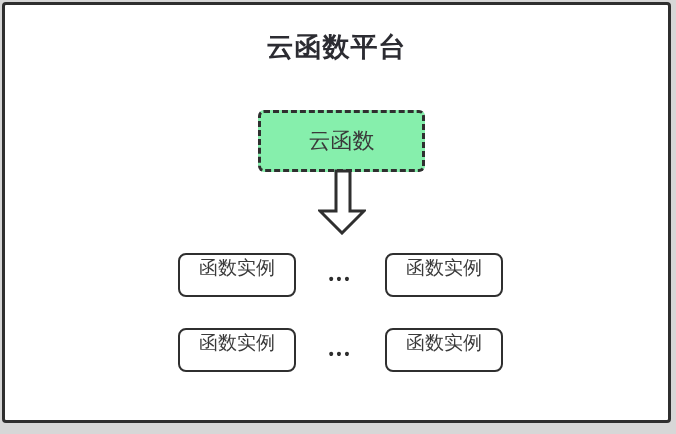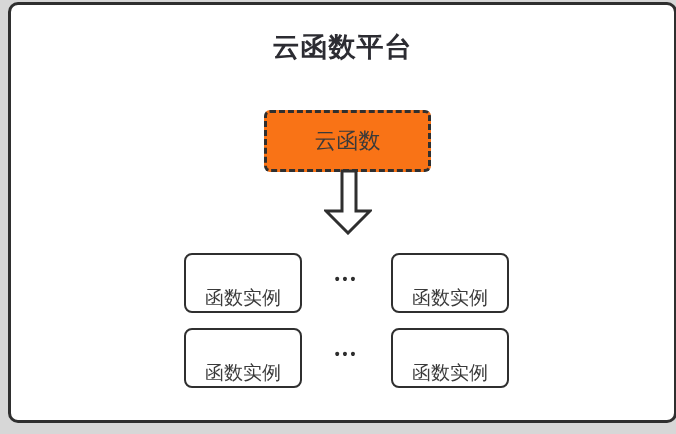--- a/index.html
+++ b/index.html
@@ -12,28 +12,28 @@
   }
   #screen {
     position: relative;
     width: 676px;
     height: 434px;
     background: #d7d7d7;
     overflow: hidden;
   }
   .card {
     position: absolute;
-    left: 8px;
+    left: 2px;
     top: 2px;
     width: 669px;
     height: 421px;
     box-sizing: border-box;
     background: #ffffff;
     border: 3px solid #2f2f2f;
-    border-radius: 10px;
+    border-radius: 4px;
   }
   .diagram-title {
     position: absolute;
     left: 0;
     top: 24px;
     width: 100%;
     text-align: center;
     font-size: 27px;
     font-weight: 700;
     letter-spacing: 1px;
@@ -46,38 +46,38 @@
     width: 167px;
     height: 62px;
     box-sizing: border-box;
     border: 3px dashed #2f2f2f;
     border-radius: 6px;
     display: flex;
     align-items: center;
     justify-content: center;
     font-size: 22px;
     color: #3a3a3a;
-    background: #f97316;
+    background: #86efac;
   }
   .down-arrow {
     position: absolute;
     left: 313px;
     top: 164px;
     width: 48px;
     height: 66px;
   }
   .instance-box {
     position: absolute;
     width: 118px;
-    height: 60px;
+    height: 44px;
     box-sizing: border-box;
     border: 2.5px solid #2f2f2f;
     border-radius: 8px;
     display: flex;
-    align-items: flex-end;
+    align-items: flex-start;
     justify-content: center;
     font-size: 19px;
     color: #3a3a3a;
     background: #ffffff;
   }
   .row-1 { top: 248px; }
   .row-2 { top: 323px; }
   .col-left { left: 173px; }
   .col-right { left: 380px; }
   .dots {

